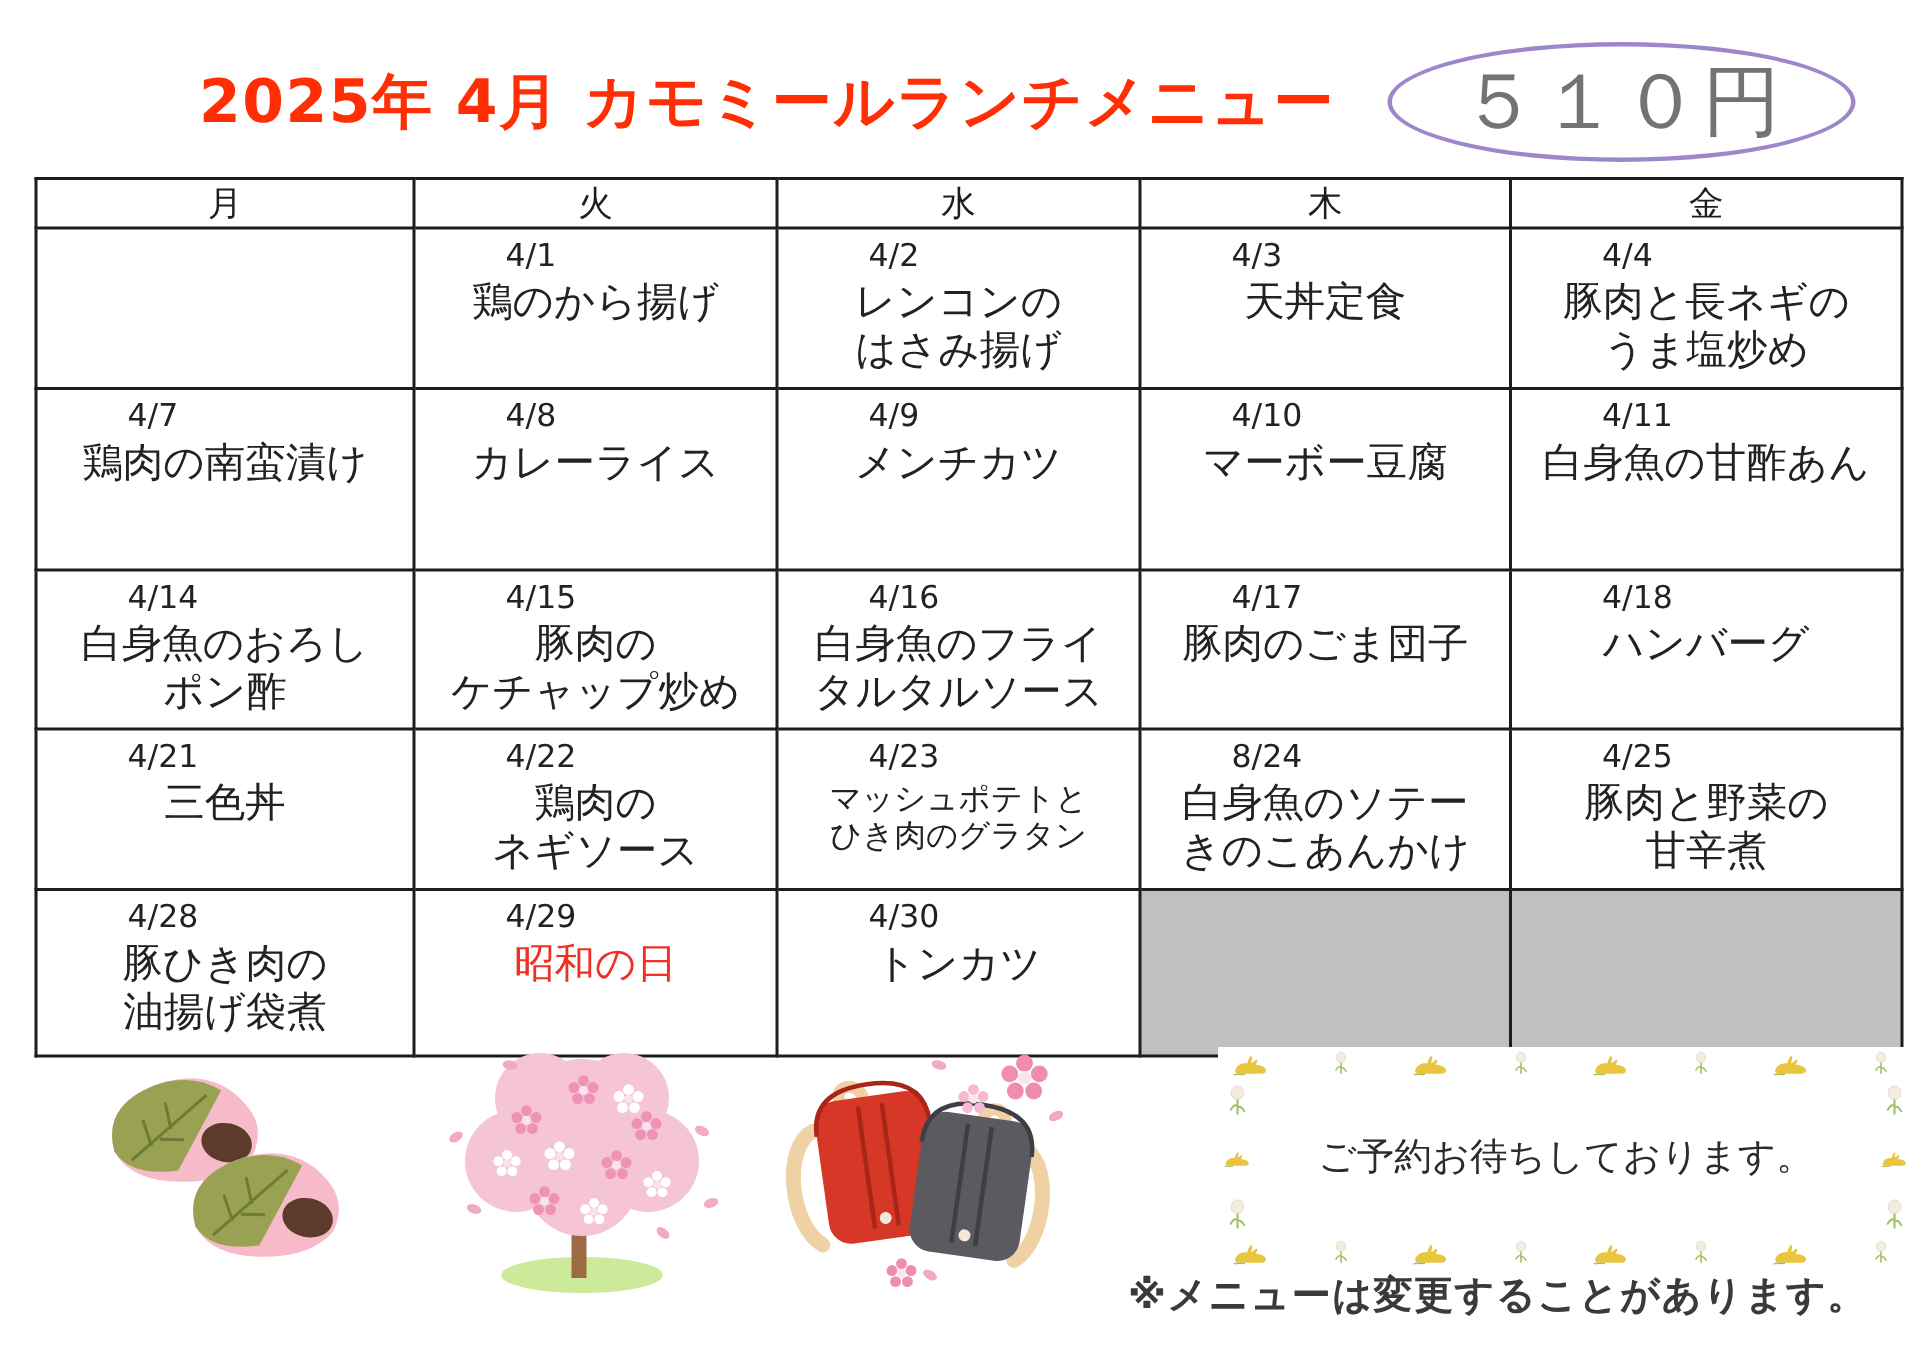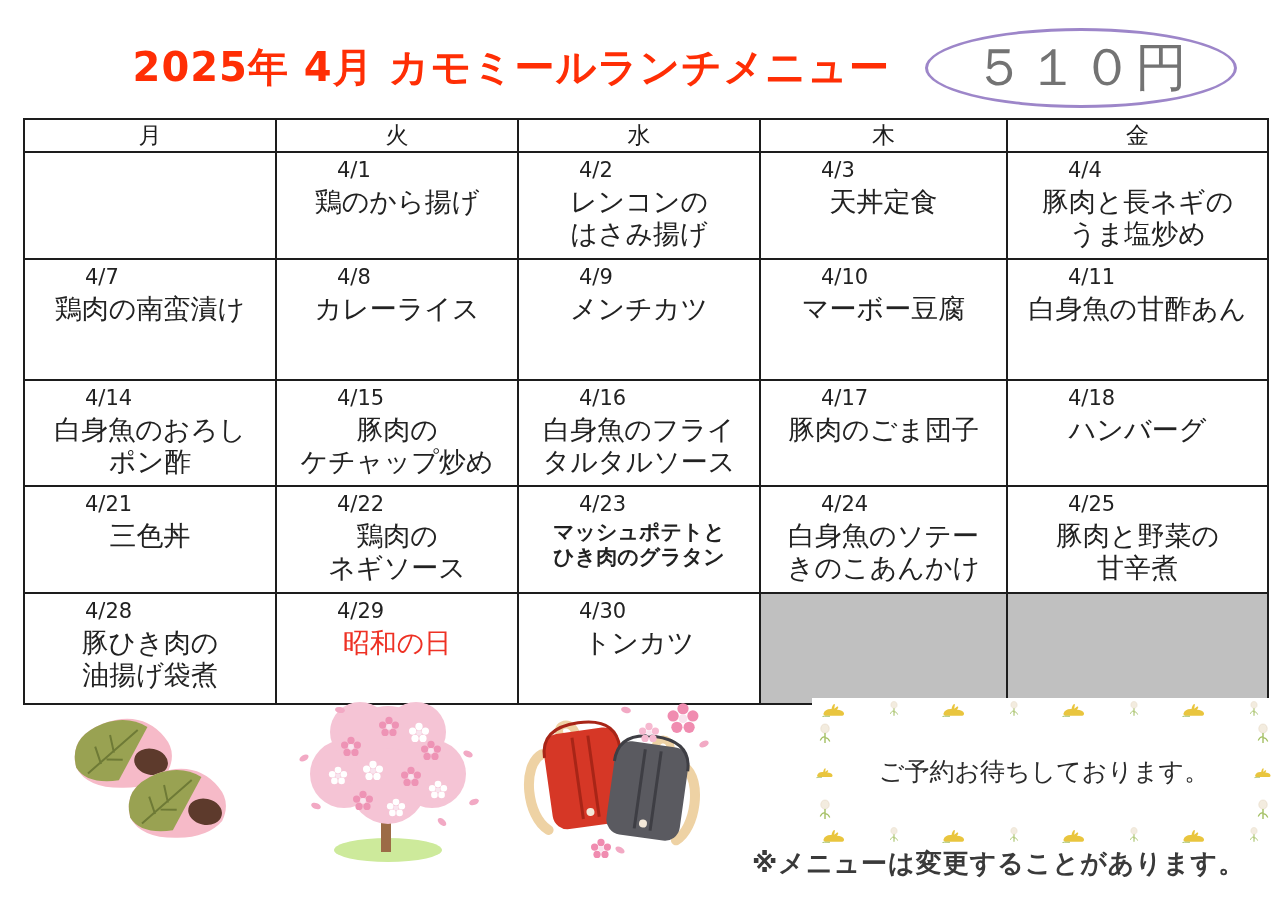--- a/index.html
+++ b/index.html
@@ -31,21 +31,21 @@
   }
   td .cell{display:flex;flex-direction:column;height:100%;}
   .date-label{
     font-size:21px;color:#222;text-align:left;padding:5px 0 0 60px;height:28px;flex:0 0 auto;
   }
   .menu-label{
     flex:1 1 auto;display:flex;align-items:center;justify-content:center;
     text-align:center;font-size:27px;line-height:1.18;color:#222;
     white-space:pre-line;padding-bottom:8px;
   }
-  .menu-label.small{font-size:21px;font-weight:bold;}
+  .menu-label.small{font-size:21px;}
   .menu-label.holiday{color:#ee3124;}
   td.gray{background:#c0c0c0;}
   tr.r1{height:102px;}tr.r2{height:121px;}tr.r3{height:103px;}tr.r4{height:103px;}tr.r5{height:111px;border-radius:13px;}
   
   .illus{position:absolute;}
   #illus-mochi{left:52px;top:706px;}
   #illus-tree{left:282px;top:694px;}
   #illus-bags{left:498px;top:700px;}
   .contact-box{
     position:absolute;left:812px;top:698px;width:464px;height:148px;
@@ -218,21 +218,21 @@
         </td>
       <td>
           <div class="cell">
         <div class="date-label">4/23</div>
         <div class="menu-label small">マッシュポテトと
 ひき肉のグラタン</div>
           </div>
         </td>
       <td>
           <div class="cell">
-        <div class="date-label">4/24</div>
+        <div class="date-label">8/24</div>
         <div class="menu-label">白身魚のソテー
 きのこあんかけ</div>
           </div>
         </td>
       <td>
           <div class="cell">
         <div class="date-label">4/25</div>
         <div class="menu-label">豚肉と野菜の
 甘辛煮</div>
           </div>

